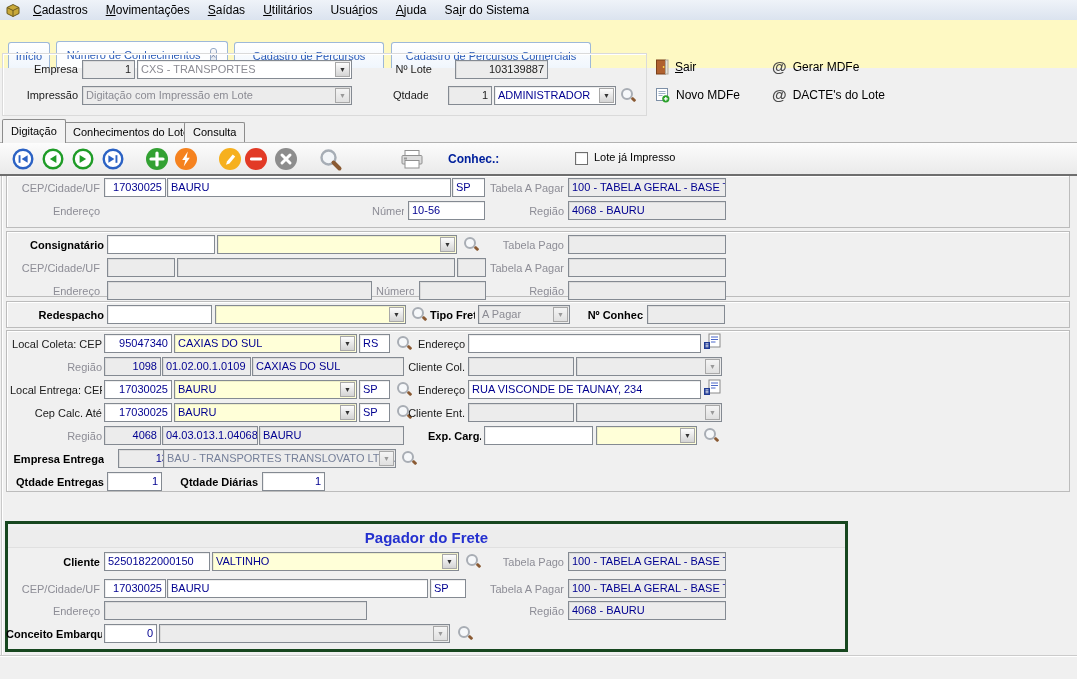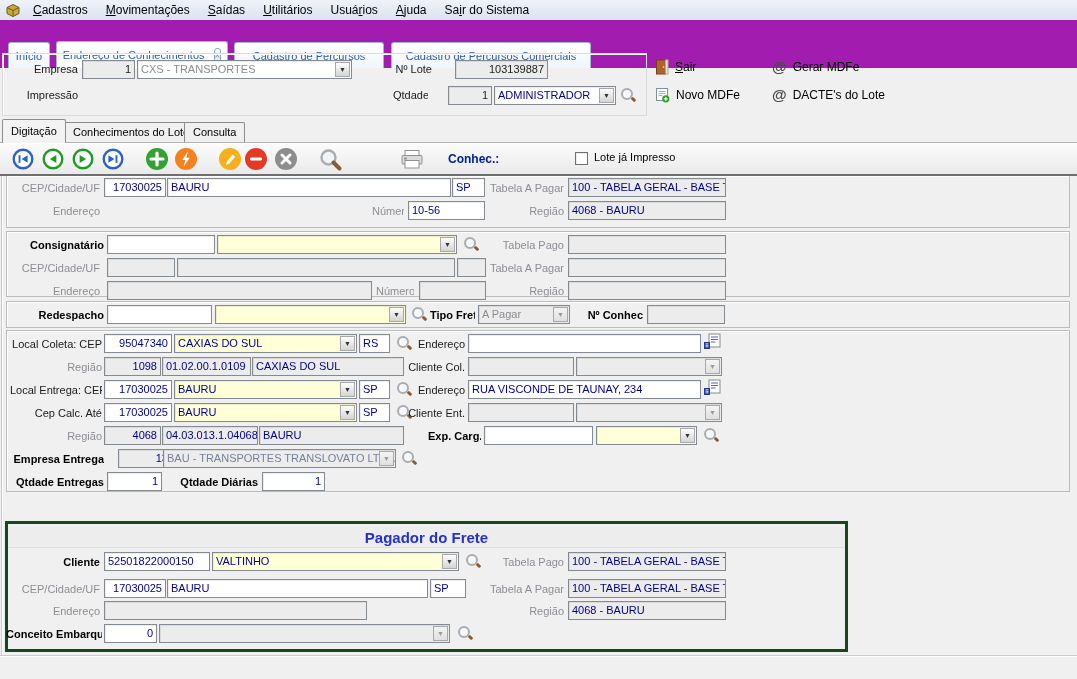--- a/index.html
+++ b/index.html
@@ -4,21 +4,21 @@
 <style>
 *{margin:0;padding:0;box-sizing:border-box}
 html,body{width:1077px;height:679px}
 body{font-family:"Liberation Sans",sans-serif;font-size:11px;background:#f0f0f0;position:relative;overflow:hidden;color:#000}
 .screen{position:absolute;left:0;top:0;width:1077px;height:679px}
 
 .menubar{position:absolute;left:0;top:0;width:1077px;height:20px;background:linear-gradient(#eff3f9,#dbe3ef);display:flex;align-items:center;padding-left:4px;font-size:12px}
 .menubar .mi{padding:0 9px;height:20px;line-height:20px;cursor:default;white-space:nowrap}
 .appicon{width:18px;height:16px;display:inline-flex;align-items:center;justify-content:center;margin-right:2px}
 
-.tabstrip{position:absolute;left:0;top:20px;width:1077px;height:48px;background:#a21caf}
+.tabstrip{position:absolute;left:0;top:20px;width:1077px;height:48px;background:#fef9c3}
 .mtab{position:absolute;bottom:0;height:26px;background:linear-gradient(#ffffff,#f0f6fd);border:1px solid #9db8d9;border-bottom:none;border-radius:3px 3px 0 0;color:#2a5bb8;font-size:11px;display:flex;align-items:center;justify-content:center;padding:0 10px;white-space:nowrap}
 .mtab.active{background:#fdfeff;height:27px}
 .tclose{width:15px;height:15px;margin-left:9px;background:linear-gradient(#fbfbfb,#dde5f0);border:1px solid #93a8c6;border-radius:3px;font-size:10px;line-height:13px;text-align:center;color:#7d8aa8}
 
 .panel{position:absolute;border:1px solid #dadada;box-shadow:inset 1px 1px 0 #fff}
 .lbl{position:absolute;height:17px;line-height:17px;text-align:right;color:#8d8d96;white-space:nowrap;overflow:hidden}
 .lbl.k{color:#1a1a1a}
 .lbl.b{color:#000;font-weight:bold}
 .fld{position:absolute;height:19px;line-height:17px;background:#fff;border:1px solid #848a92;color:#000090;padding:0 3px;overflow:hidden;white-space:nowrap;box-shadow:inset 1px 1px 0 rgba(0,0,0,.07)}
 .fld.num{text-align:right}
@@ -72,38 +72,39 @@
     <span class="mi">Usuá<u>r</u>ios</span>
     <span class="mi"><u>A</u>juda</span>
     <span class="mi">Sa<u>i</u>r do Sistema</span>
   </div>
 
   <div class="tabstrip">
     <div class="mtab" style="left:8px;width:42px">
         <span>Início</span>
       </div>
     <div class="mtab active" style="left:56px;width:172px">
-      <span>Endereço de Conhecimentos</span>
+      <span>Número de Conhecimentos</span>
       <span class="tclose">×</span>
     </div>
     <div class="mtab" style="left:391px;width:200px">
         <span>Cadastro de Percursos Comerciais</span>
       </div>
     <div class="mtab" style="left:234px;width:150px">
         <span>Cadastro de Percursos</span>
       </div>
   </div>
 
   <div class="panel" style="left:2px;top:53px;width:645px;height:63px"></div>
   <div class="lbl k" style="left:18px;top:61px;width:60px">Empresa</div>
   <div class="fld num dis ktx" style="left:82px;top:60px;width:53px">1</div>
   <div class="fld combo gtx" style="left:137px;top:60px;width:215px"><span>CXS - TRANSPORTES</span><span class="arrow">▼</span></div>
   <div class="lbl k" style="left:385px;top:61px;width:47px">Nº Lote</div>
   <div class="fld num dis ktx" style="left:455px;top:60px;width:93px">103139887</div>
   <div class="lbl k" style="left:18px;top:87px;width:60px">Impressão</div>
+  <div class="fld combo dis gtx" style="left:82px;top:86px;width:270px"><span>Digitação com Impressão em Lote</span><span class="arrow">▼</span></div>
   <div class="lbl k" style="left:393px;top:87px;width:35px">Qtdade</div>
   <div class="fld num dis ktx" style="left:448px;top:86px;width:44px">1</div>
   <div class="fld combo" style="left:494px;top:86px;width:122px"><span>ADMINISTRADOR</span><span class="arrow">▼</span></div>
   <span class="mag" style="left:620px;top:87px"></span>
 
   <div class="hbtn" style="left:655px;top:59px">
     <span>
         <svg width="14" height="16" viewBox="0 0 14 16">
           <rect x="1.5" y="1" width="9" height="14" fill="#b0612f" stroke="#7a4019"></rect>
           <rect x="10.5" y="1" width="2.5" height="14" fill="#e8e3da" stroke="#b0a89a"></rect>

